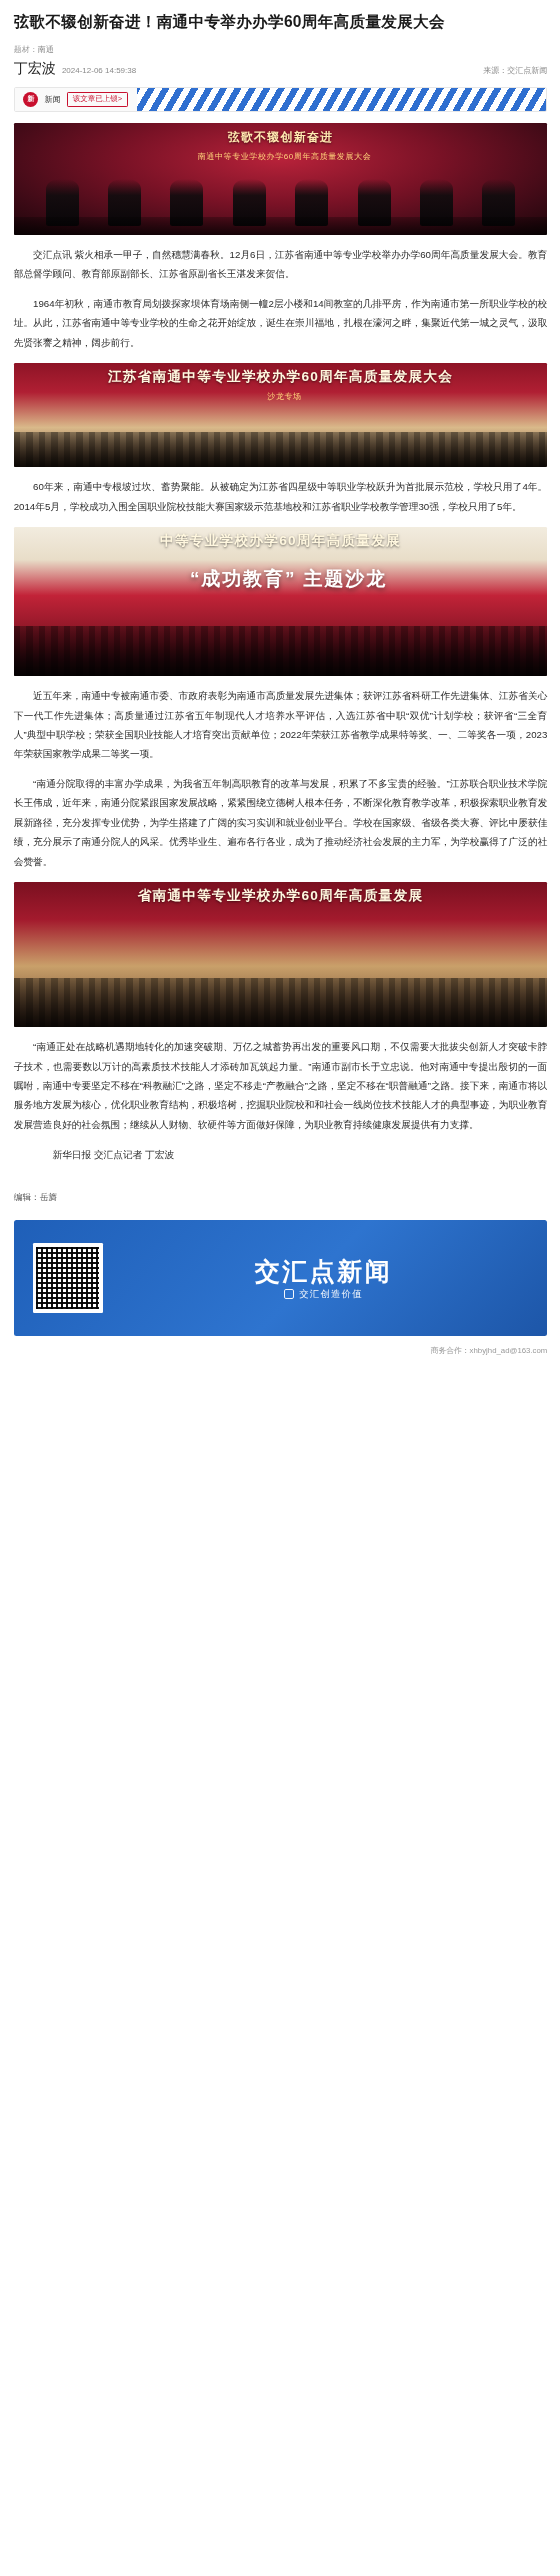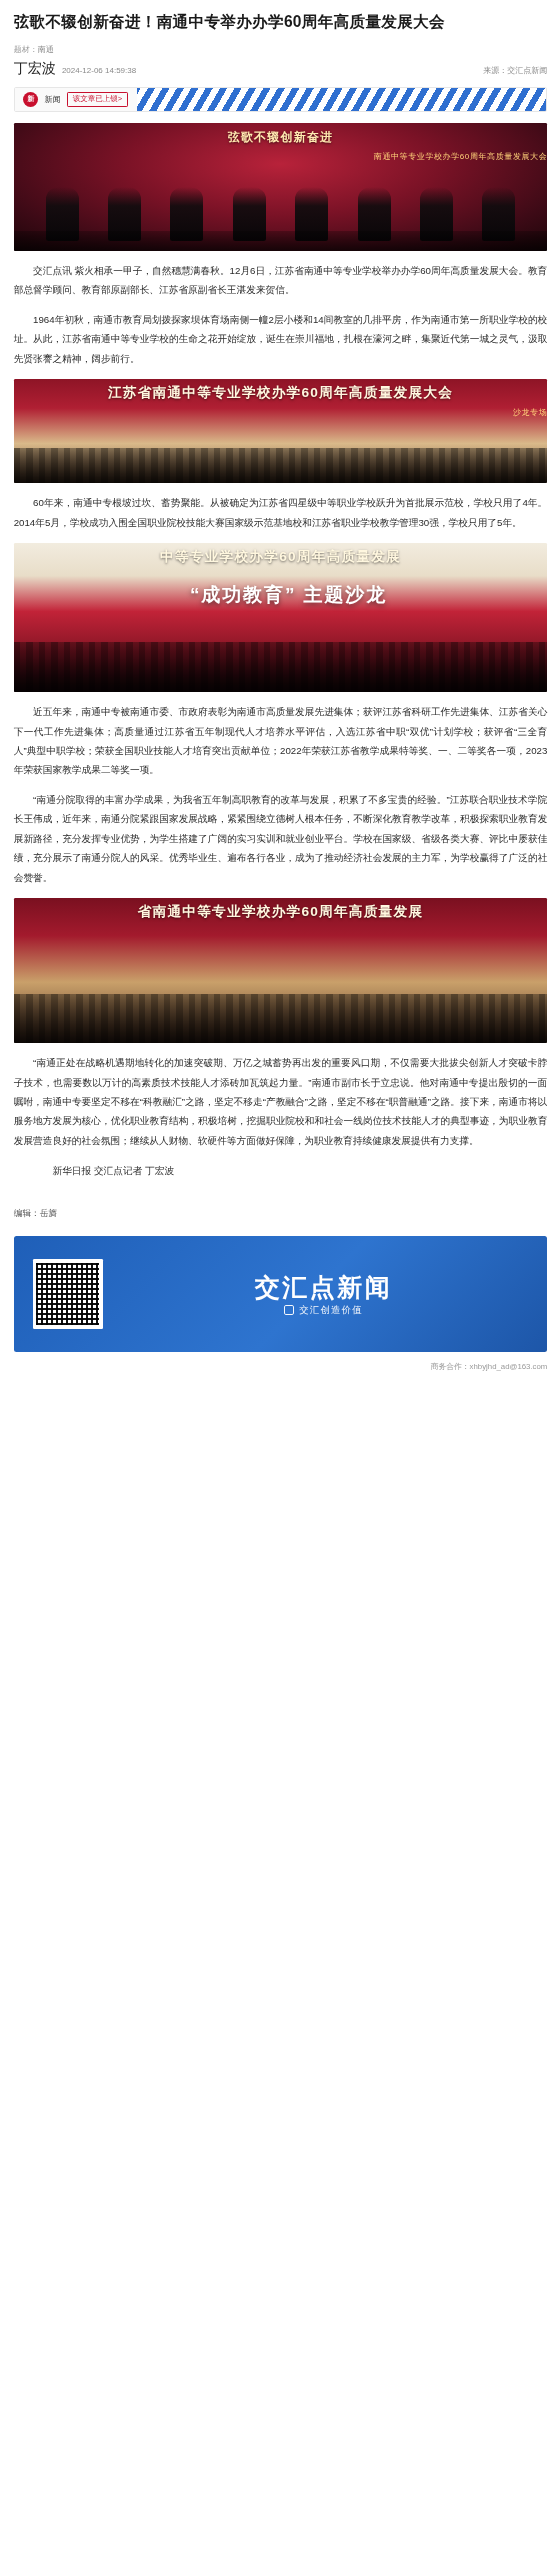--- a/index.html
+++ b/index.html
@@ -84,21 +84,21 @@
   
   figure { margin: 11.2px 0 0 0; }
   .photo {
     width: 100%;
     display: block;
     border-radius: 1.2px;
     position: relative;
     overflow: hidden;
   }
 
-  .p1 { height: 128px; background:
+  .p1 { height: 112px; background:
       radial-gradient(ellipse at 50% 32%, #b8223a 0%, #7a1226 42%, #3d0a16 78%, #1c0509 100%); }
   .p2 { height: 104px; background:
       linear-gradient(180deg,#8e1426 0%,#b01f33 28%,#d9b98a 62%,#6d4b33 100%); }
   .p3 { height: 149px; background:
       linear-gradient(180deg,#f2ecdf 0%,#e8ddc8 22%,#c22338 46%,#7c1322 78%,#2a0a10 100%); }
   .p4 { height: 145px; background:
       linear-gradient(180deg,#7a1020 0%,#a31a2d 26%,#c9a06a 58%,#5d3b28 100%); }
 
   .photo .banner {
     position: absolute; left: 0; right: 0; top: 6.2px;
@@ -107,21 +107,21 @@
     font-size: 12px;
     font-weight: bold;
     letter-spacing: 1.2px;
     text-shadow: 0 1.2px 2.5px rgba(0,0,0,.55);
   }
   .photo .banner.wide {
     top: 5px; font-size: 13.7px; color: #fff7df;
   }
   .photo .subbanner {
     position: absolute; left: 8px; right: 0; top: 27.5px;
-    text-align: right; color: #ffd27a; font-size: 8px; letter-spacing: 0.6px;
+    text-align: center; color: #ffd27a; font-size: 8px; letter-spacing: 0.6px;
   }
   .photo .bigtitle {
     position: absolute; left: 16px; right: 0; top: 40px;
     text-align: center; color: #ffffff;
     font-size: 19px; font-weight: bold; letter-spacing: 1.9px;
     text-shadow: 0 1.9px 5px rgba(0,0,0,.5);
     line-height: 1.3;
   }
   .stage-figures {
     position: absolute; left: 6%; right: 6%; bottom: 8%;

